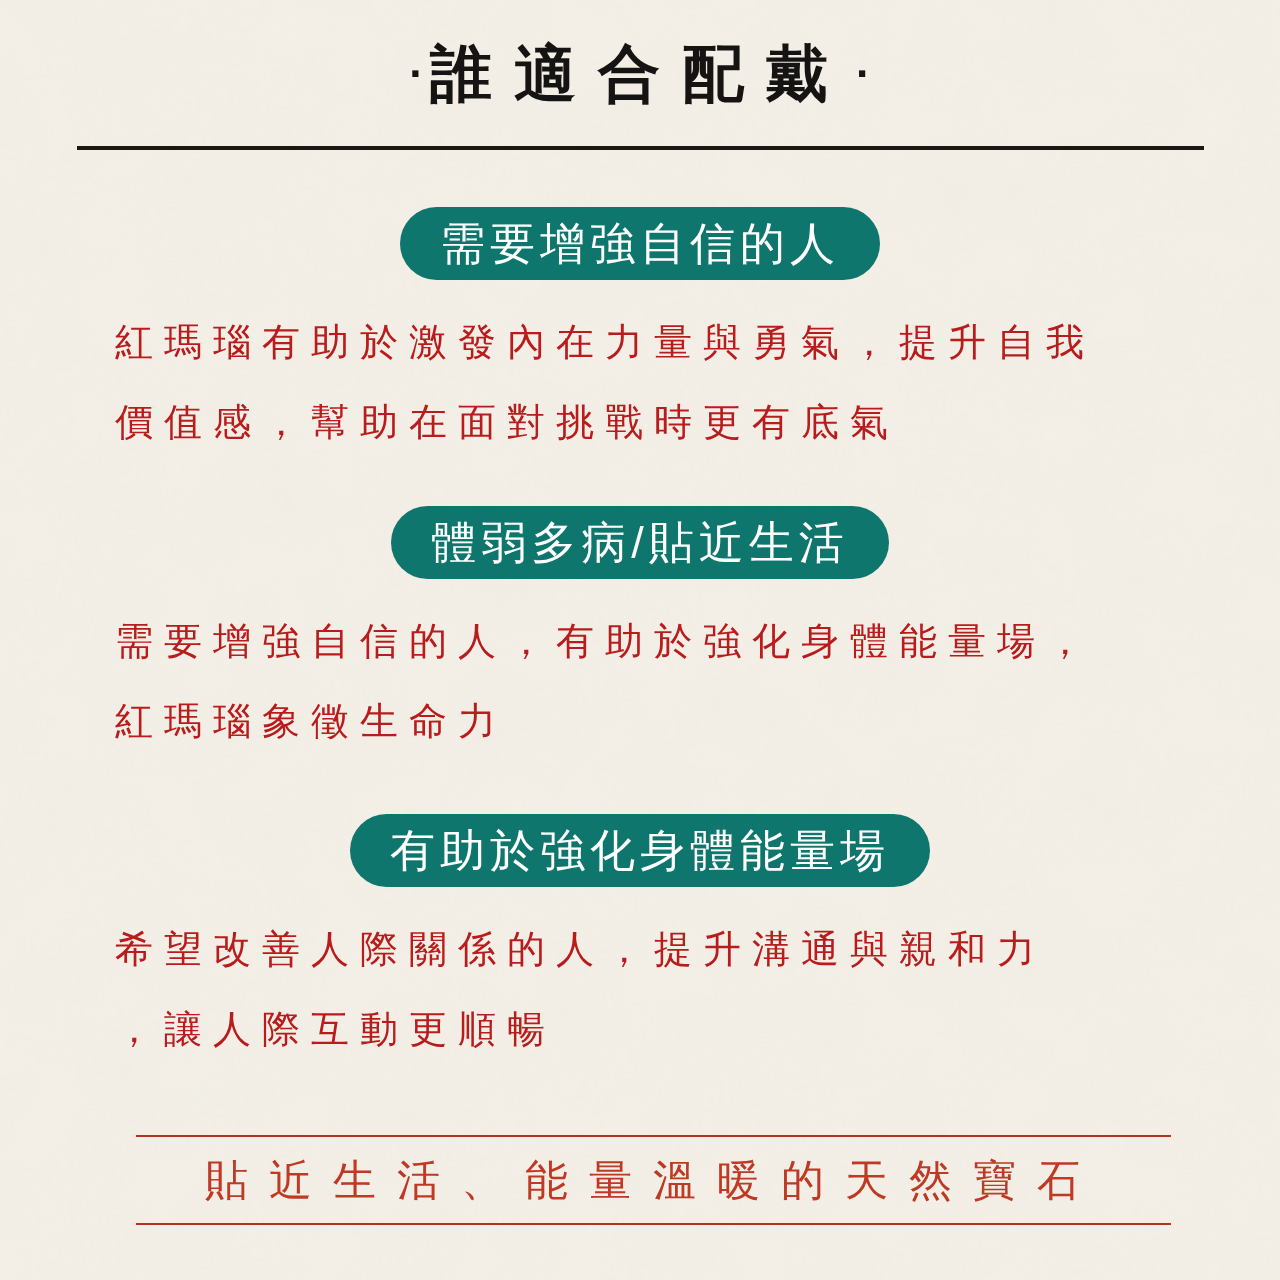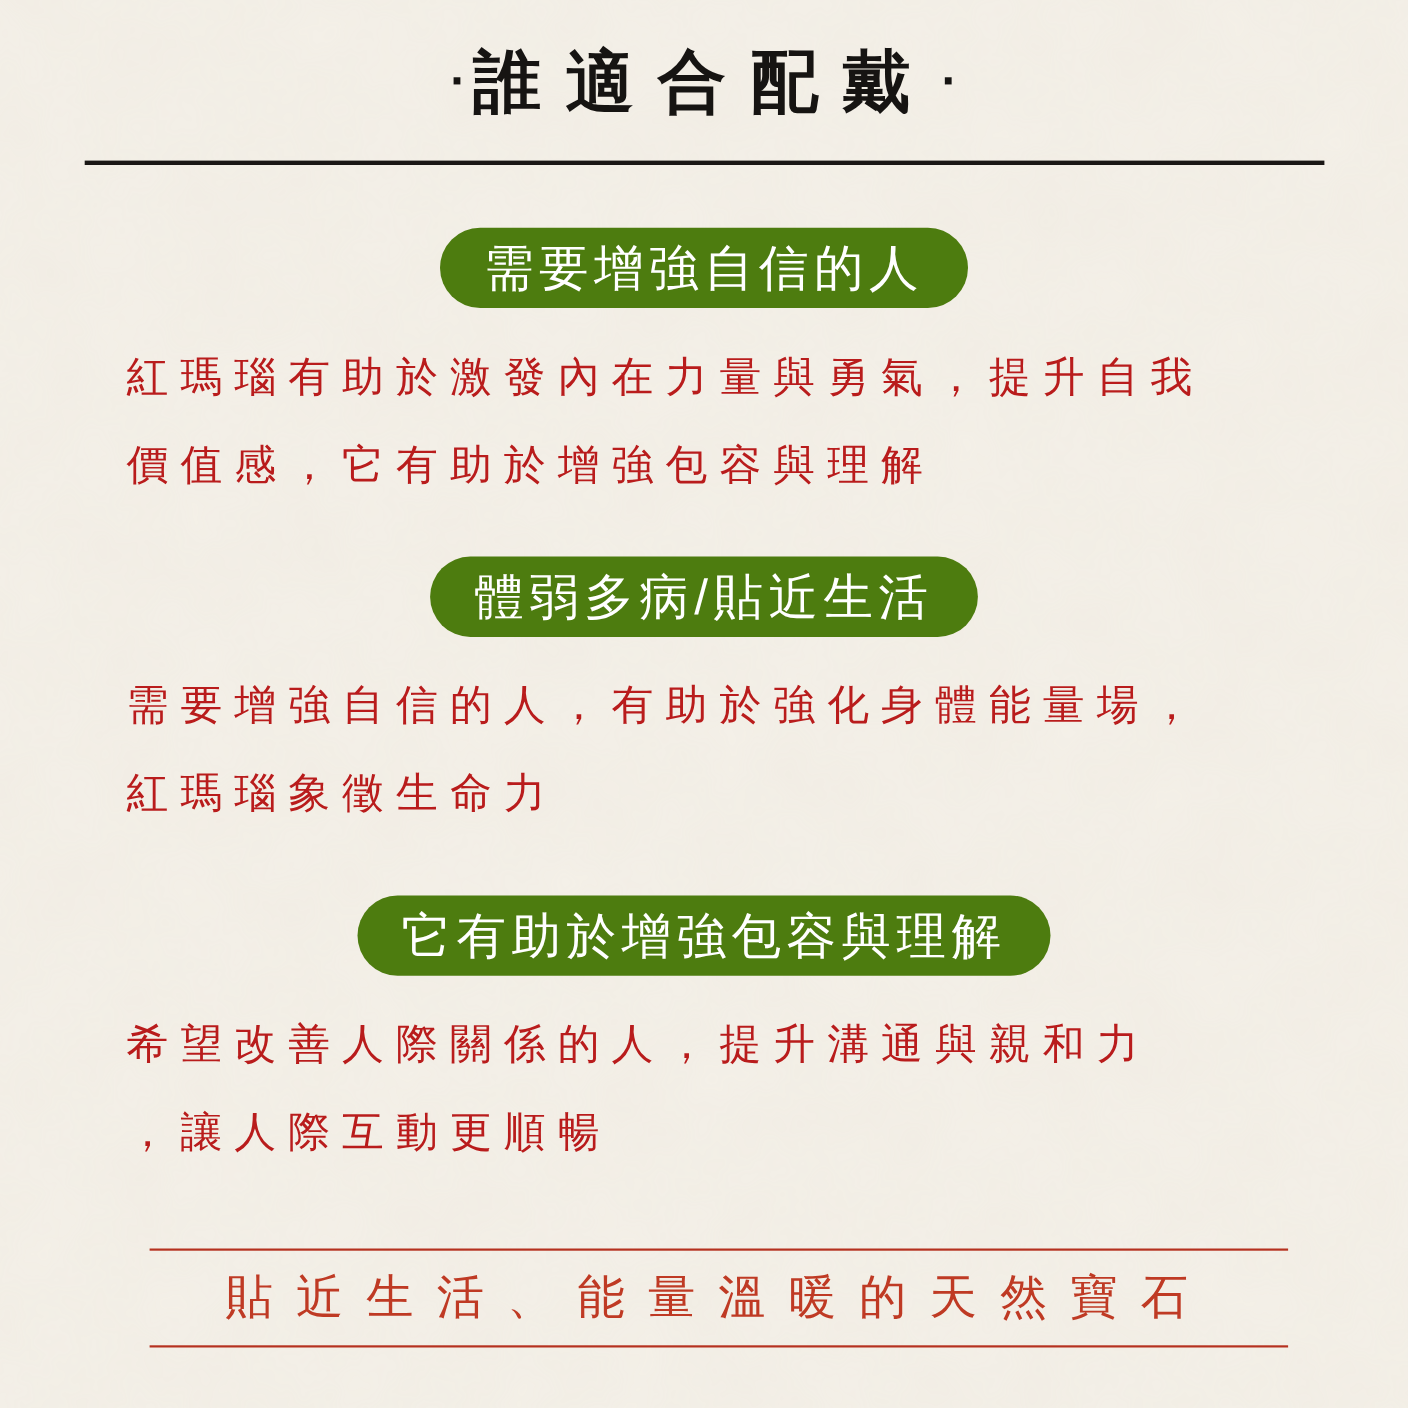--- a/index.html
+++ b/index.html
@@ -40,21 +40,21 @@
   .title-text { letter-spacing: 22px; text-indent: 0; }
   .title-divider {
     width: 1127px;
     height: 4px;
     background: #1a1715;
     margin: 24px auto 0 auto;
   }
   .section { text-align: center; }
   .badge {
     display: inline-block;
-    background: #4d7c0f;
+    background: #0f766e;
     color: #ffffff;
     border-radius: 38px;
     height: 73px;
     line-height: 73px;
     padding: 0 40px;
     font-size: 45px;
     letter-spacing: 5px;
     font-weight: 400;
     font-family: "Liberation Sans", sans-serif;
   }
@@ -110,34 +110,34 @@
     <span class="title-text">誰適合配戴</span>
     <span class="title-dot">·</span>
   </div>
 
   <div class="title-divider"></div>
 
   <div class="section">
     <span class="badge badge-1">需要增強自信的人</span>
     <div class="body-text">
       <div>紅瑪瑙有助於激發內在力量與勇氣，提升自我</div>
-      <div>價值感，它有助於增強包容與理解</div>
+      <div>價值感，幫助在面對挑戰時更有底氣</div>
     </div>
   </div>
 
   <div class="section">
     <span class="badge badge-2">體弱多病/貼近生活</span>
     <div class="body-text">
       <div>需要增強自信的人，有助於強化身體能量場，</div>
       <div>紅瑪瑙象徵生命力</div>
     </div>
   </div>
 
   <div class="section">
-    <span class="badge badge-3">它有助於增強包容與理解</span>
+    <span class="badge badge-3">有助於強化身體能量場</span>
     <div class="body-text">
       <div>希望改善人際關係的人，提升溝通與親和力</div>
       <div>，讓人際互動更順暢</div>
     </div>
   </div>
 
   <div class="footer">
     <div class="footer-rule footer-rule-top"></div>
     <div class="footer-tagline">貼近生活、能量溫暖的天然寶石</div>
     <div class="footer-rule footer-rule-bottom"></div>

